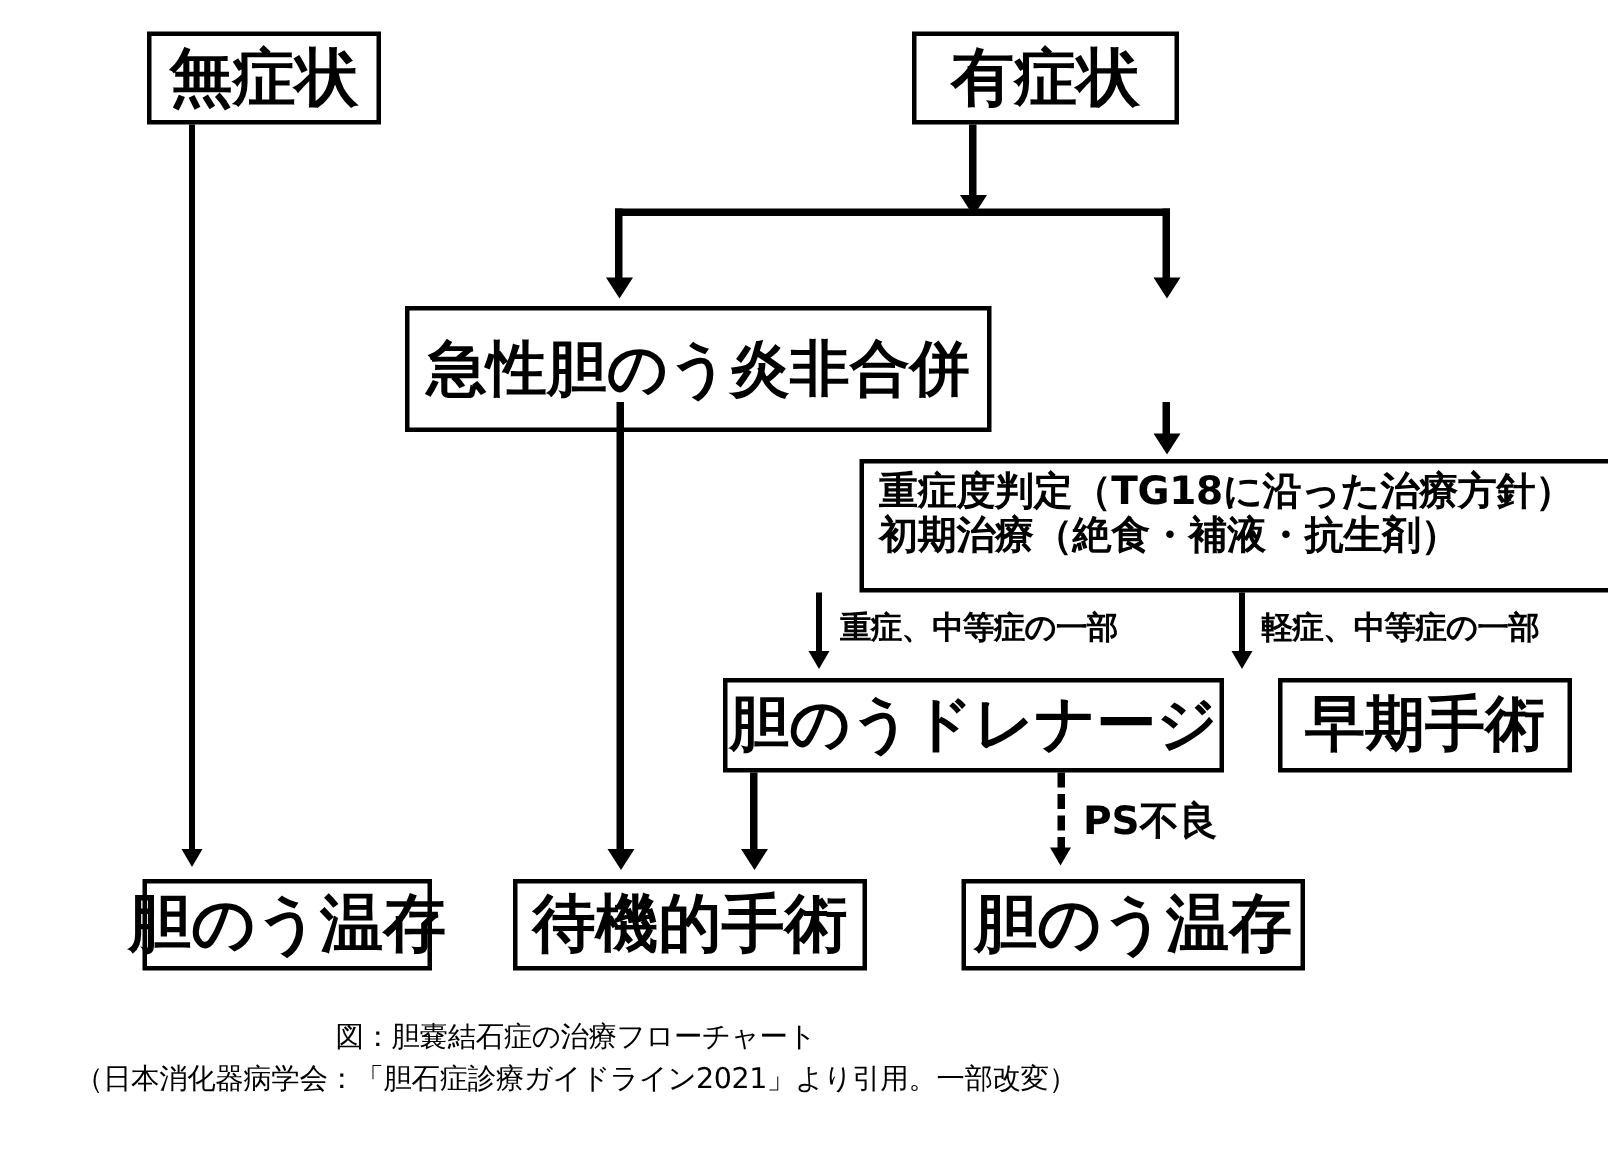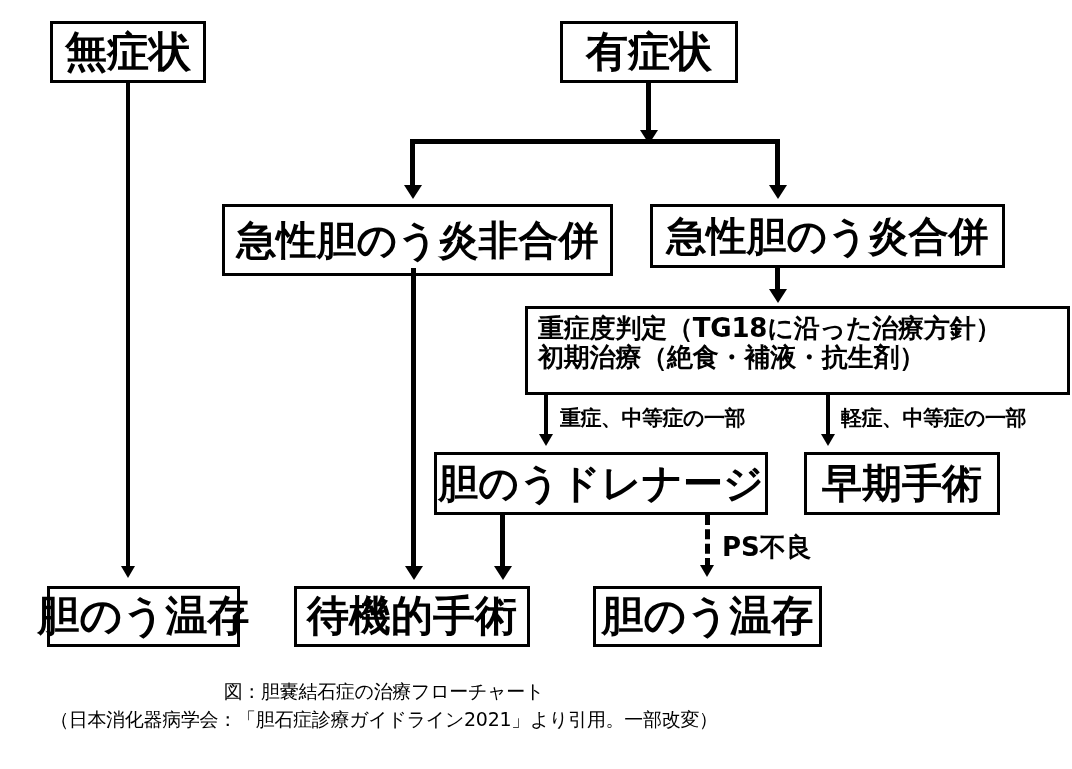--- a/index.html
+++ b/index.html
@@ -17,20 +17,21 @@
     box-sizing:border-box;
     border:3px solid #000;
     background:#fff;
     display:flex;
     align-items:center;
     justify-content:center;
     text-align:center;
     line-height:1.06;
     white-space:nowrap;
     font-weight:700;
+    margin-left:48px;
   }
   .node.big{font-size:42px;letter-spacing:0px;}
   .node.med{font-size:40px;}
   .node.small{
     font-size:26px;
     font-weight:700;
     display:block;
     text-align:left;
     padding:5px 10px 4px 10px;
     line-height:1.12;
@@ -102,27 +103,24 @@
   <div class="arrowhead" style="left:640px;top:130px;"></div>
 
   <div class="hline" style="left:410px;top:139px;width:370px;"></div>
 
   <div class="vline" style="left:410px;top:139px;height:50px;"></div>
   <div class="arrowhead" style="left:404px;top:185px;"></div>
 
   <div class="vline" style="left:775px;top:139px;height:50px;"></div>
   <div class="arrowhead" style="left:769px;top:185px;"></div>
 
-  <div class="node med" style="left:222px;top:204px;width:391px;height:72px;">
+  <div class="node med" style="left:222px;top:204px;width:391px;height:84px;">
     <span>急性胆のう炎非合併</span>
   </div>
 
-  <div class="node med" style="left:650px;top:204px;width:355px;height:64px;">
-    <span>急性胆のう炎合併</span>
-  </div>
 
   <div class="vline" style="left:411px;top:268px;height:300px;"></div>
   <div class="arrowhead" style="left:405px;top:566px;"></div>
 
   <div class="vline" style="left:775px;top:268px;height:24px;"></div>
   <div class="arrowhead" style="left:769px;top:289px;"></div>
 
   <div class="node small" style="left:525px;top:306px;width:545px;height:89px;">
     <span class="ln">重症度判定（TG18に沿った治療方針）</span>
     <span class="ln">初期治療（絶食・補液・抗生剤）</span>

